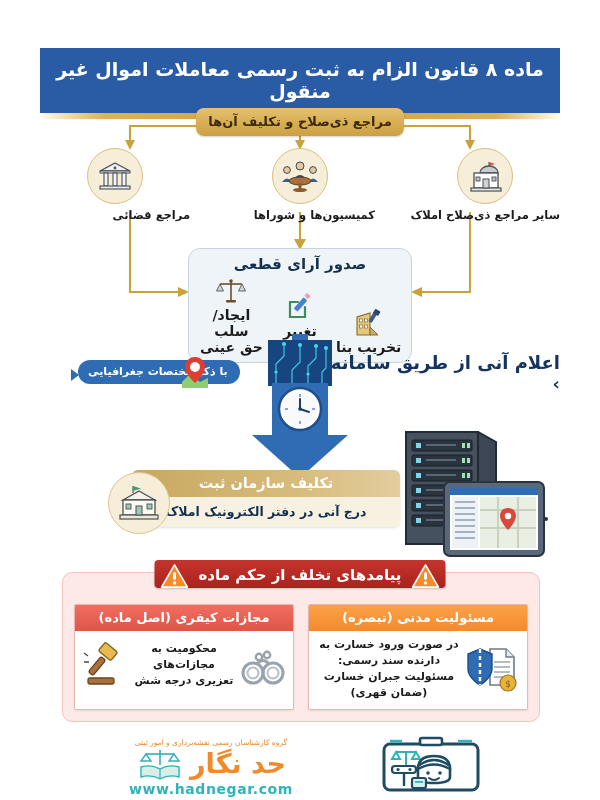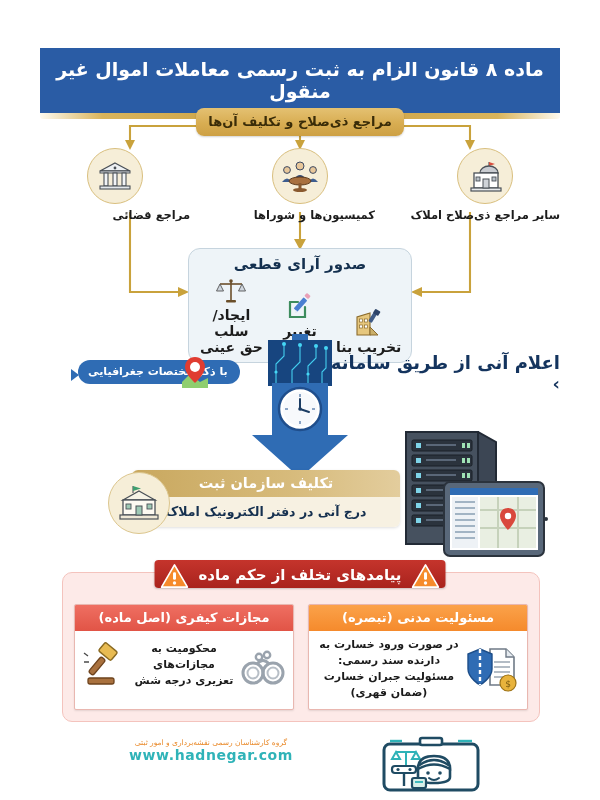--- a/index.html
+++ b/index.html
@@ -473,20 +473,31 @@
             <line x1="6" y1="14" x2="2" y2="11"></line>
               <line x1="7" y1="20" x2="2" y2="20"></line>
           </g>
         </svg>
       </div>
     </div>
   </div>
 
   <div class="footer-logo">
     <div class="logo-tagline">گروه کارشناسان رسمی نقشه‌برداری و امور ثبتی</div>
+    <div class="logo-row">
+      <span class="logo-name">حد نگار</span>
+      <svg width="48" height="34" viewBox="0 0 48 34">
+        <line x1="24" y1="3" x2="24" y2="18" stroke="#2fb3b8" stroke-width="1.6"></line>
+        <line x1="10" y1="7" x2="38" y2="7" stroke="#2fb3b8" stroke-width="1.6"></line>
+        <path d="M10 7 L5 14 L15 14 Z" fill="none" stroke="#2fb3b8" stroke-width="1.4"></path>
+        <path d="M38 7 L33 14 L43 14 Z" fill="none" stroke="#2fb3b8" stroke-width="1.4"></path>
+        <path d="M5 20 q10-3 19 2 q9-5 19-2 l0 10 q-10-3-19 2 q-9-5-19-2 Z" fill="#d8efe9" stroke="#2fb3b8" stroke-width="1.4"></path>
+        <path d="M24 22 L24 32" stroke="#2fb3b8" stroke-width="1.2"></path>
+      </svg>
+    </div>
     <div class="logo-url">www.hadnegar.com</div>
   </div>
 
   <svg class="footer-art" width="118" height="58" viewBox="0 0 118 58">
     <rect x="12" y="8" width="94" height="46" rx="6" fill="#ffffff" stroke="#1f4b63" stroke-width="3"></rect>
     <rect x="48" y="2" width="22" height="7" rx="2" fill="#ffffff" stroke="#1f4b63" stroke-width="2.6"></rect>
     <line x1="18" y1="5" x2="30" y2="5" stroke="#2fb3b8" stroke-width="2.4"></line>
     <line x1="86" y1="5" x2="100" y2="5" stroke="#2fb3b8" stroke-width="2.4"></line>
     <g stroke="#2fb3b8" stroke-width="2">
       <line x1="34" y1="16" x2="34" y2="36"></line>

